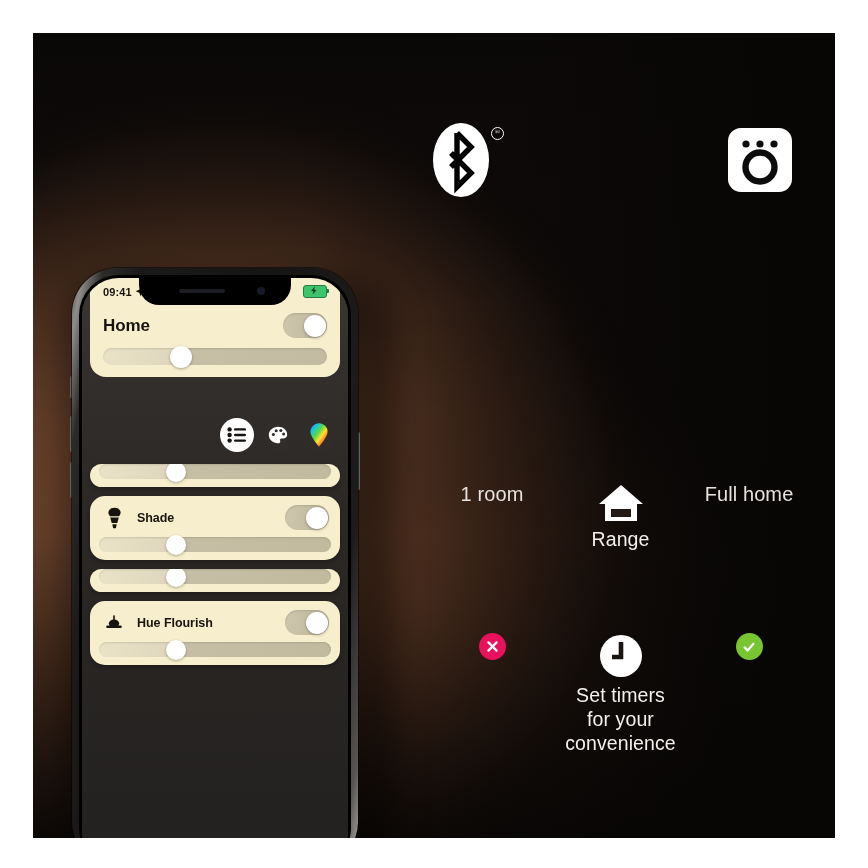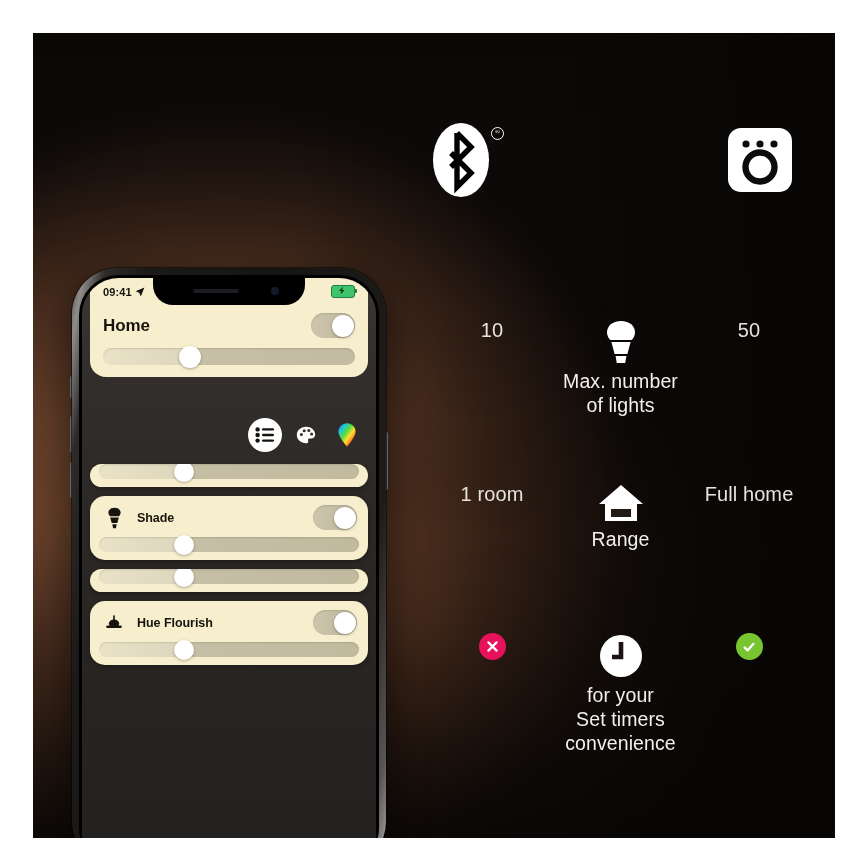--- a/index.html
+++ b/index.html
@@ -187,21 +187,21 @@
     vertical-align: middle;
   }
   .badge-x  { background: #e8115b; }
   .badge-ok { background: #78c531; }
 
   
   .phone {
     position: absolute;
     left: 39px;
     top: 235px;
-    width: 314px;
+    width: 286px;
     height: 600px;
   }
   .phone-shadow {
     position: absolute;
     left: -10px;
     top: 8px;
     width: 334px;
     height: 600px;
     border-radius: 48px;
     background: rgba(0,0,0,0.45);
@@ -492,33 +492,20 @@
         <svg width="66" height="66" viewBox="0 0 66 66">
           <rect x="1" y="1" width="64" height="64" rx="13" ry="13" fill="#ffffff"></rect>
           <circle cx="19" cy="17" r="3.6" fill="#0c0c0c"></circle>
           <circle cx="33" cy="17" r="3.6" fill="#0c0c0c"></circle>
           <circle cx="47" cy="17" r="3.6" fill="#0c0c0c"></circle>
           <circle cx="33" cy="40" r="14.5" fill="none" stroke="#0c0c0c" stroke-width="6.4"></circle>
         </svg>
       </div>
     </div>
 
-    <div class="metric-row row-lights">
-      <div class="metric-side left">10</div>
-      <div class="metric-center">
-        <svg class="metric-icon" width="34" height="46" viewBox="0 0 34 46">
-          <path d="M17 2 C25.6 2 31 7.2 31 13.2 C31 17 29.2 19.4 27.6 21 L6.4 21 C4.8 19.4 3 17 3 13.2 C3 7.2 8.4 2 17 2 Z" fill="#ffffff"></path>
-          <path d="M7.4 23 L26.6 23 L23.4 35 L10.6 35 Z" fill="#ffffff"></path>
-          <path d="M11.6 37 L22.4 37 L21.2 44 L12.8 44 Z" fill="#ffffff"></path>
-        </svg>
-        <div class="metric-label">Max. number</div>
-        <div class="metric-label">of lights</div>
-      </div>
-      <div class="metric-side right">50</div>
-    </div>
 
     <div class="metric-row row-range">
       <div class="metric-side left">1 room</div>
       <div class="metric-center">
         <svg class="metric-icon" width="48" height="40" viewBox="0 0 48 40">
           <path d="M24 2 L46 21 L40 21 L40 38 L8 38 L8 21 L2 21 Z" fill="#ffffff"></path>
           <rect x="14" y="26" width="20" height="8" fill="#231a16"></rect>
         </svg>
         <div class="metric-label">Range</div>
       </div>
@@ -531,22 +518,22 @@
           <svg width="15" height="15" viewBox="0 0 15 15">
             <path d="M3.4 3.4 L11.6 11.6 M11.6 3.4 L3.4 11.6" stroke="#ffffff" stroke-width="2.2" stroke-linecap="round"></path>
           </svg>
         </span>
       </div>
       <div class="metric-center">
         <svg class="metric-icon" width="46" height="46" viewBox="0 0 46 46">
           <circle cx="23" cy="23" r="21" fill="#ffffff"></circle>
           <path d="M23 9 L23 24 L14 24" fill="none" stroke="#1b1412" stroke-width="4.6" stroke-linecap="butt" stroke-linejoin="miter"></path>
         </svg>
+        <div class="metric-label">Set timers</div>
         <div class="metric-label">for your</div>
-        <div class="metric-label">Set timers</div>
         <div class="metric-label">convenience</div>
       </div>
       <div class="metric-side right">
         <span class="badge badge-ok">
           <svg width="16" height="16" viewBox="0 0 16 16">
             <path d="M3.6 8.4 L6.6 11.4 L12.4 4.8" fill="none" stroke="#ffffff" stroke-width="2.2" stroke-linecap="round" stroke-linejoin="round"></path>
           </svg>
         </span>
       </div>
     </div>

